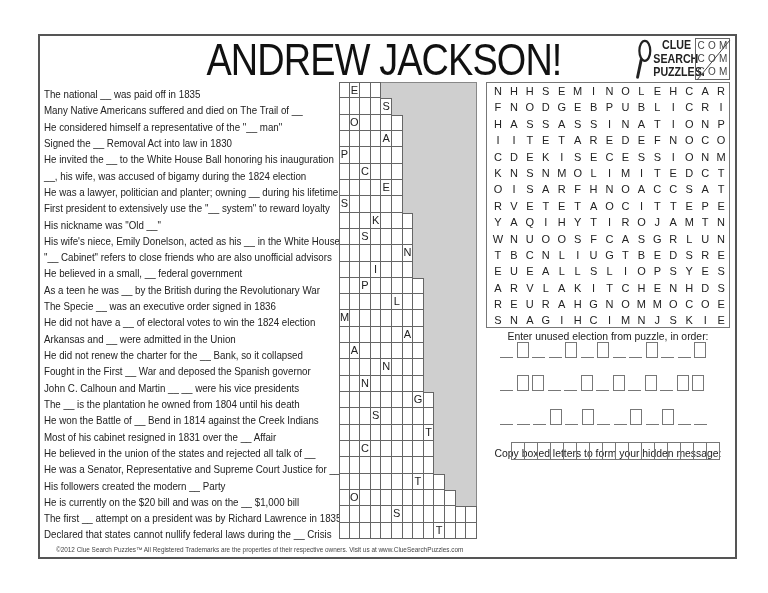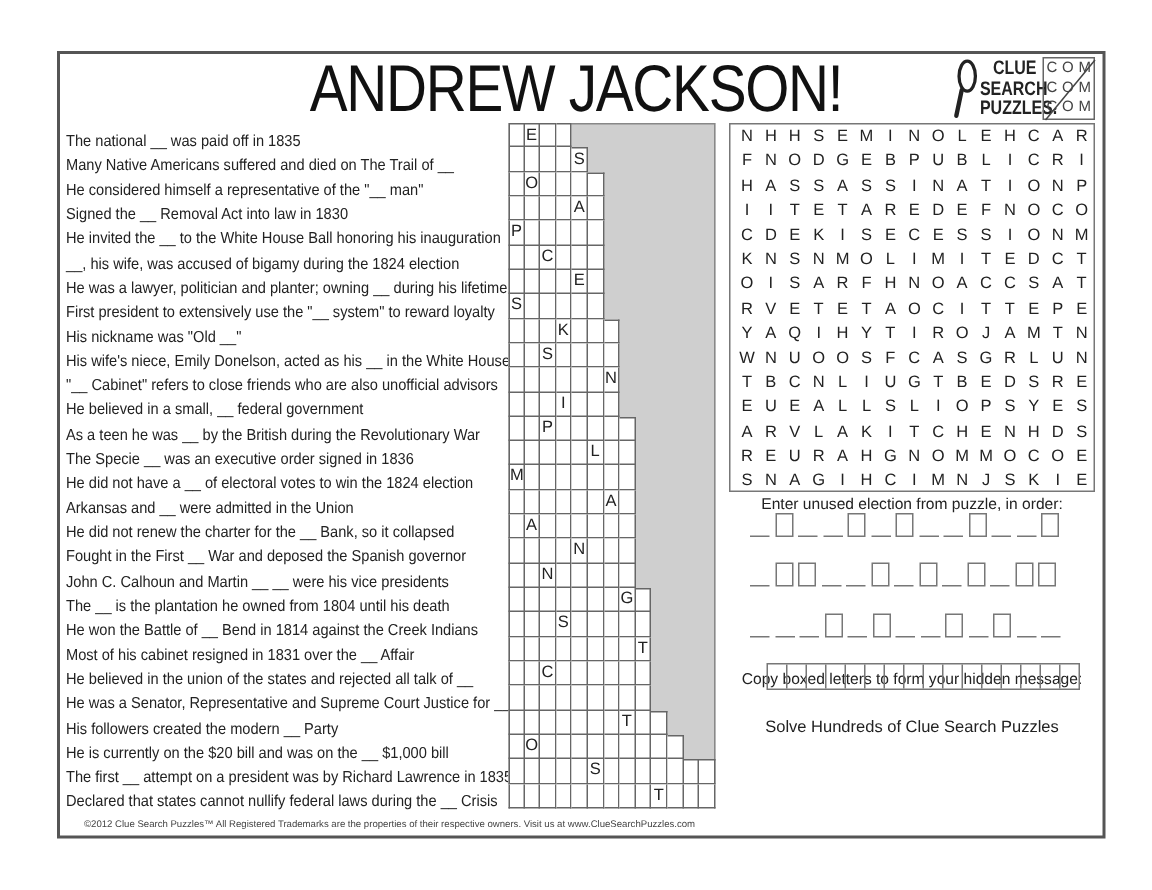--- a/index.html
+++ b/index.html
@@ -708,16 +708,15 @@
     <div class="msgbox"></div>
     <div class="msgbox"></div>
     <div class="msgbox"></div>
     <div class="msgbox"></div>
     <div class="msgbox"></div>
     <div class="msgbox"></div>
     <div class="msgbox"></div>
   </div>
 
 <div class="promo">
-  <div>Solve Hundreds of Clue Search Puzzles</div>
 </div>
 
 <div class="footer">©2012 Clue Search Puzzles™ All Registered Trademarks are the properties of their respective owners. Visit us at www.ClueSearchPuzzles.com</div>
 
 </body></html>

